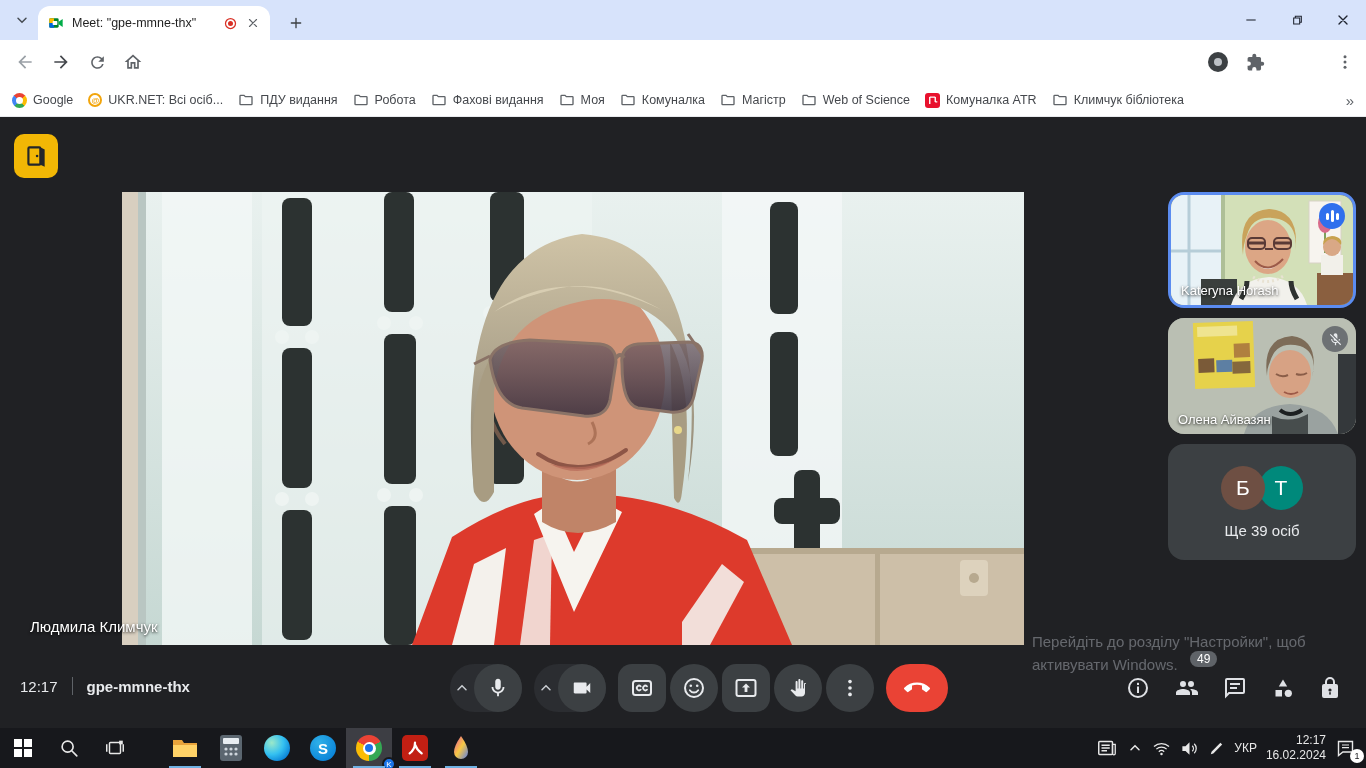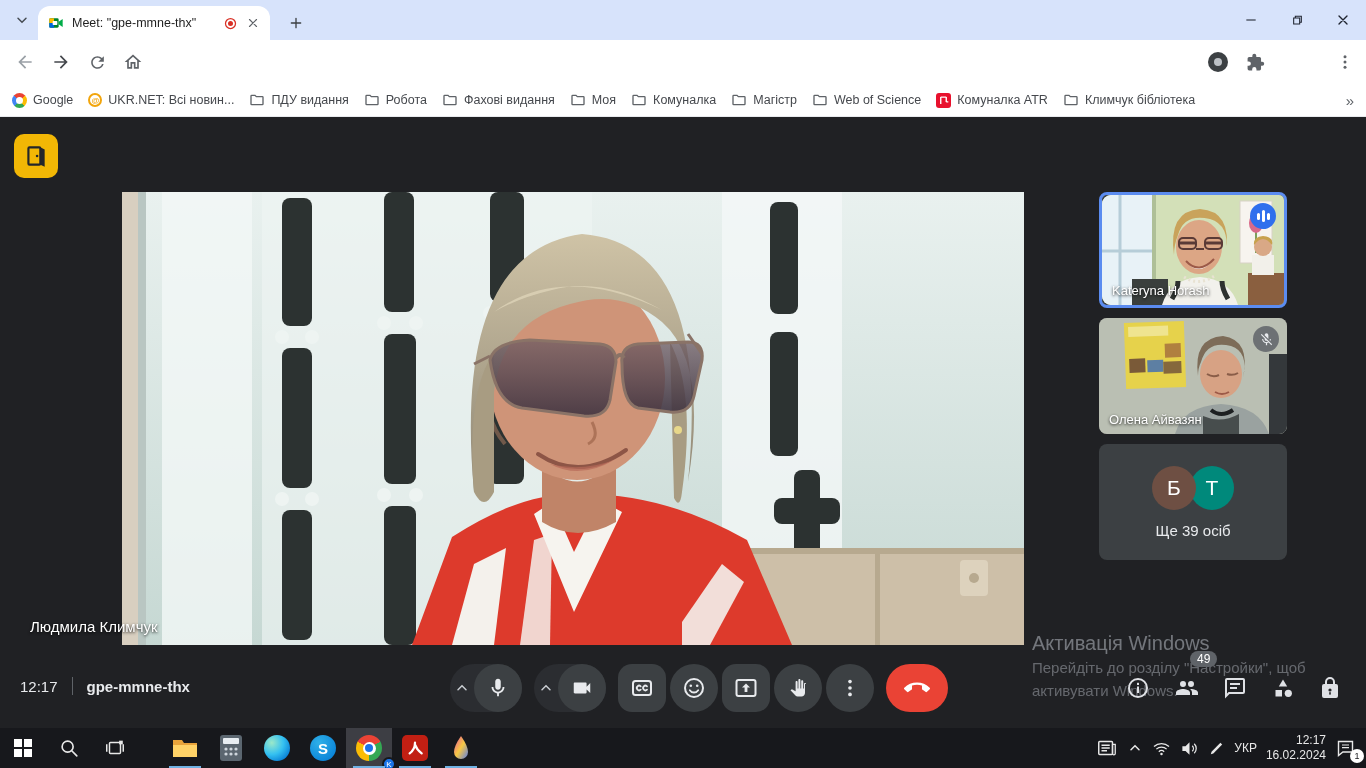--- a/index.html
+++ b/index.html
@@ -27,21 +27,21 @@
   .ukricon { width:14px; height:14px; border-radius:50%; border:2px solid #f2a50c; display:flex; align-items:center; justify-content:center; color:#f2a50c; font-size:8px; font-weight:bold; }
   .atricon { width:15px; height:15px; border-radius:3px; background:#e8112d; color:#fff; display:flex; align-items:center; justify-content:center; }
   .bm-more { margin-left:auto; color:#5f6368; font-size:15px; }
 
   
   .page { position:absolute; left:0; top:117px; width:1366px; height:611px; background:#202124; overflow:hidden; }
   .app-badge { position:absolute; left:14px; top:17px; width:44px; height:44px; border-radius:10px; background:#f2b705; display:flex; align-items:center; justify-content:center; color:#23262a; }
   .mainvideo { position:absolute; left:122px; top:75px; width:902px; height:453px; background:#cfdeda; overflow:hidden; }
   .main-name { position:absolute; left:30px; top:501px; color:#fff; font-size:15px; font-weight:500; text-shadow:0 1px 3px rgba(0,0,0,.9); }
 
-  .tile { position:absolute; left:1099px; width:188px; height:116px; border-radius:8px; overflow:hidden; background:#3c4043; }
+  .tile { position:absolute; left:1168px; width:188px; height:116px; border-radius:16px; overflow:hidden; background:#3c4043; }
   .tile1 { top:75px; border:3px solid #5b8cf0; }
   .tile1 svg { border-radius:9px; }
   .tile2 { top:201px;text-align:center; }
   .tile3 { top:327px; display:flex; flex-direction:column; align-items:center; justify-content:center; gap:12px; }
   .tile-name { position:absolute; left:10px; bottom:7px; color:#fff; font-size:13px; font-weight:500; text-shadow:0 1px 3px rgba(0,0,0,.9); }
   .spk { position:absolute; top:8px; right:8px; width:26px; height:26px; border-radius:50%; background:#2f6fed; display:flex; align-items:center; justify-content:center; gap:2px; }
   .spk i { display:block; width:3px; border-radius:2px; background:#fff; }
   .mutebub { position:absolute; top:8px; right:8px; width:26px; height:26px; border-radius:50%; background:rgba(95,99,104,.85); display:flex; align-items:center; justify-content:center; color:#e8eaed; }
   .avrow { display:flex; }
   .av { width:44px; height:44px; border-radius:50%; display:flex; align-items:center; justify-content:center; color:#fff; font-size:21px; }
@@ -331,21 +331,21 @@
       </div>
   </div>
 
   <div class="bookmarks">
     <div class="bm">
         <span class="gicon"></span>
         <span>Google</span>
       </div>
     <div class="bm">
         <span class="ukricon">@</span>
-        <span>UKR.NET: Всі новин...</span>
+        <span>UKR.NET: Всі осіб...</span>
       </div>
     <div class="bm">
         <svg class="bm-fold" width="16" height="16">
           <use href="#i-folder"></use>
         </svg>
         <span>ПДУ видання</span>
       </div>
     <div class="bm">
         <svg class="bm-fold" width="16" height="16">
           <use href="#i-folder"></use>
@@ -572,21 +572,20 @@
       <div class="more-label">Ще 39 осіб</div>
     </div>
 
     <div class="meetclock">
       <span>12:17</span>
       <span class="mc-sep"></span>
       <span style="font-weight:700">gpe-mmne-thx</span>
     </div>
 
     <div class="watermark">
-      <div class="wm-title">Активація Windows</div>
       <div class="wm-body">Перейдіть до розділу "Настройки", щоб</div>
       <div class="wm-body">активувати Windows.</div>
     </div>
 
     <div class="controls">
       <div class="combo">
         <span class="chev">
             <svg width="16" height="16">
               <use href="#i-chevup"></use>
             </svg>

